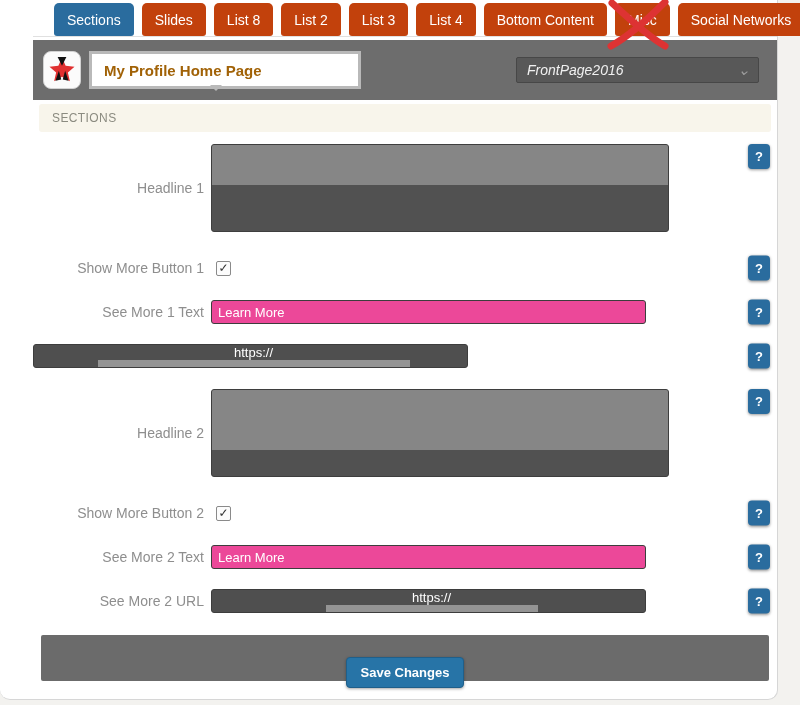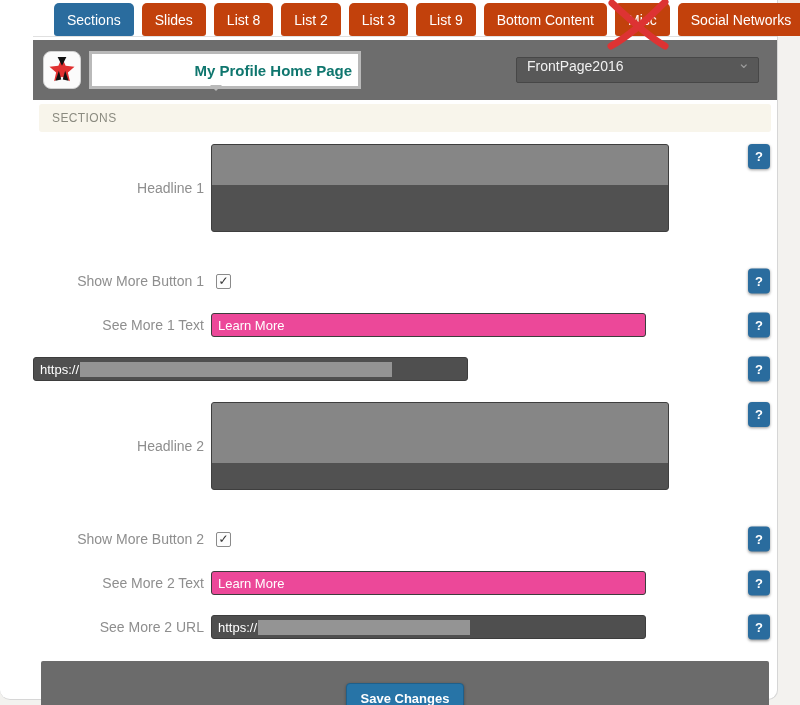--- a/index.html
+++ b/index.html
@@ -55,56 +55,56 @@
     flex: 0 0 auto;
   }
   .title-field-wrap {
     margin-left: 8px; position: relative;
     width: 272px; height: 38px;
     border: 3px solid #b9b9b9; background: #ffffff;
   }
   .title-field-wrap input {
     width: 100%; height: 100%; border: none; outline: none;
     font-family: "Liberation Sans", sans-serif;
-    font-weight: bold; font-size: 15px; color: #0f766e;
-    padding: 0 6px 0 12px; background: transparent; text-align: right;
+    font-weight: bold; font-size: 15px; color: #a16207;
+    padding: 0 6px 0 12px; background: transparent;
   }
   .title-notch {
     position: absolute; left: 118px; bottom: -11px;
     width: 0; height: 0;
     border: 6px solid transparent; border-top-color: #b9b9b9;
   }
   .template-select {
     margin-left: auto;
     width: 243px; height: 26px;
     background: #585858; border: 1px solid #474747; border-radius: 2px;
     color: #f0f0f0; font-size: 14px;
-    display: flex; align-items: flex-start; justify-content: space-between;
-    padding: 0 8px 0 10px; cursor: pointer;
+    display: flex; align-items: center; justify-content: space-between;
+    padding: 0 8px 0 10px; cursor: pointer; font-style: italic;
   }
   .template-select .chev { color: #9d9d9d; font-size: 15px; line-height: 10px; }
   
   .section-strip {
     margin: 4px 6px 0;
     height: 28px; background: #f8f5eb; border-radius: 3px;
     display: flex; align-items: center;
     padding-left: 13px;
     color: #8b8b80; font-size: 12px; letter-spacing: .4px;
   }
   
   .form-area { position: relative; }
   .row { display: flex; align-items: center; position: relative; padding-right: 36px; }
   .row .lbl {
     width: 178px; flex: 0 0 178px;
     text-align: right; padding-right: 7px;
     color: #8e8e8e; font-size: 14px;
   }
   .row-headline { margin-top: 11px; height: 90px; }
   .row-headline2 { margin-top: 20px; }
-  .row-check { margin-top: 35px; height: 26px; }
+  .row-check { margin-top: 22px; height: 26px; }
   .row-input { margin-top: 19px; height: 24px; }
   .row-url { margin-top: 20px; height: 24px; }
   .headline-box {
     width: 458px; height: 88px;
     background: #515151;
     border: 1px solid #3e3e3e; border-radius: 3px;
     overflow: hidden; cursor: text;
   }
   .redact-block { background: #868686; width: 100%; }
   .redact-h1 { height: 40px; }
@@ -118,21 +118,21 @@
   .dark-input {
     width: 435px; height: 24px;
     background: #ec4899; border: 1px solid #3d3d3d; border-radius: 3px;
     color: #ffffff; font-size: 13px; font-family: "Liberation Sans", sans-serif;
     padding: 0 6px; outline: none;
   }
   .dark-input-div {
     width: 435px; height: 24px;
     background: #4f4f4f; border: 1px solid #3d3d3d; border-radius: 3px;
     color: #ffffff; font-size: 13px;
-    display: flex; align-items: center; padding-left: 6px; cursor: text;
+    display: flex; align-items: center; padding-left: 6px; cursor: text; flex-direction: column;
   }
   .url-redact { height: 15px; background: #949494; margin-left: 1px; }
   .url-redact-1 { width: 312px; }
   .url-redact-2 { width: 212px; }
   .help-btn {
     position: absolute; right: 7px;
     width: 22px; height: 25px;
     background: #2a6c9e; border: none; border-radius: 4px;
     color: #ffffff; font-weight: bold; font-size: 13px;
     font-family: "Liberation Sans", sans-serif;
@@ -160,21 +160,21 @@
 <body>
 
 <div class="card">
 
   <div class="tab-bar">
     <div class="tab active">Sections</div>
     <div class="tab">Slides</div>
     <div class="tab">List 8</div>
     <div class="tab">List 2</div>
     <div class="tab">List 3</div>
-    <div class="tab">List 9</div>
+    <div class="tab">List 4</div>
     <div class="tab">Bottom Content</div>
     <div class="tab">
       <span>Misc</span>
       <svg class="cross-x" viewBox="0 0 66 52">
         <path d="M7,4 C 22,18 44,38 60,47" stroke="#dd3333" stroke-width="7" fill="none" stroke-linecap="round"></path>
         <path d="M60,3 C 44,19 24,37 6,47" stroke="#dd3333" stroke-width="7" fill="none" stroke-linecap="round"></path>
       </svg>
     </div>
     <div class="tab">Social Networks</div>
   </div>

